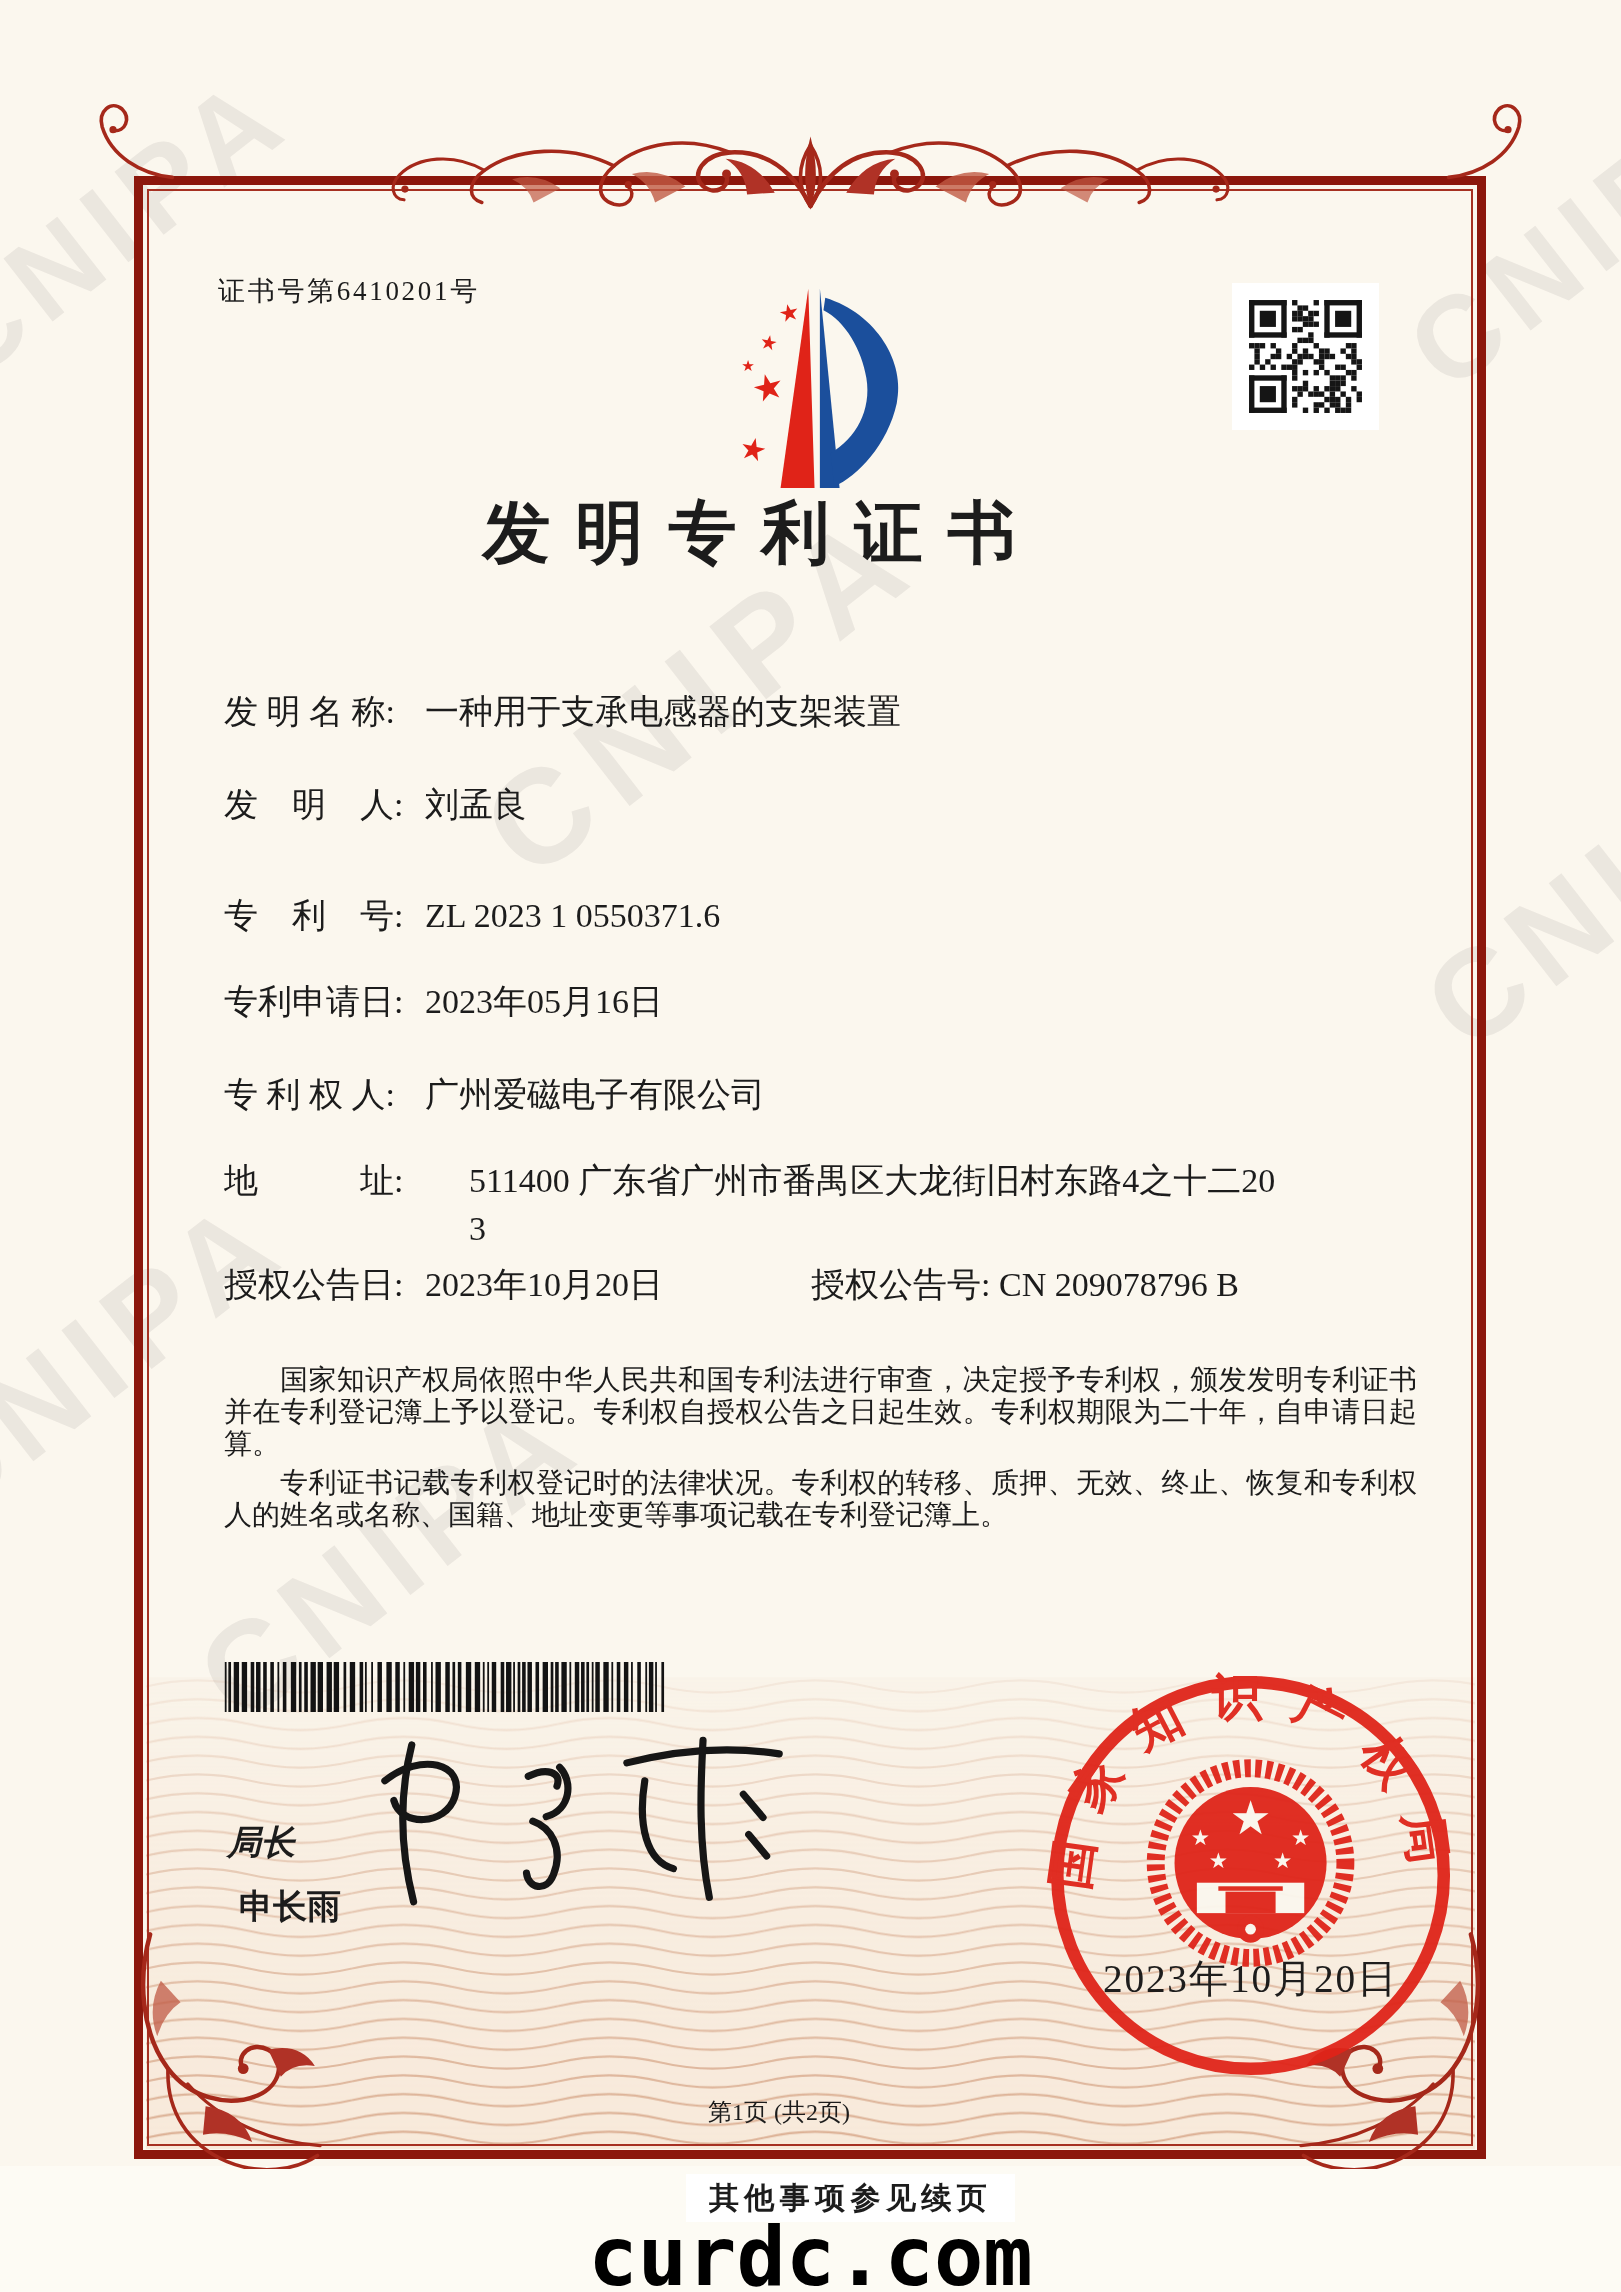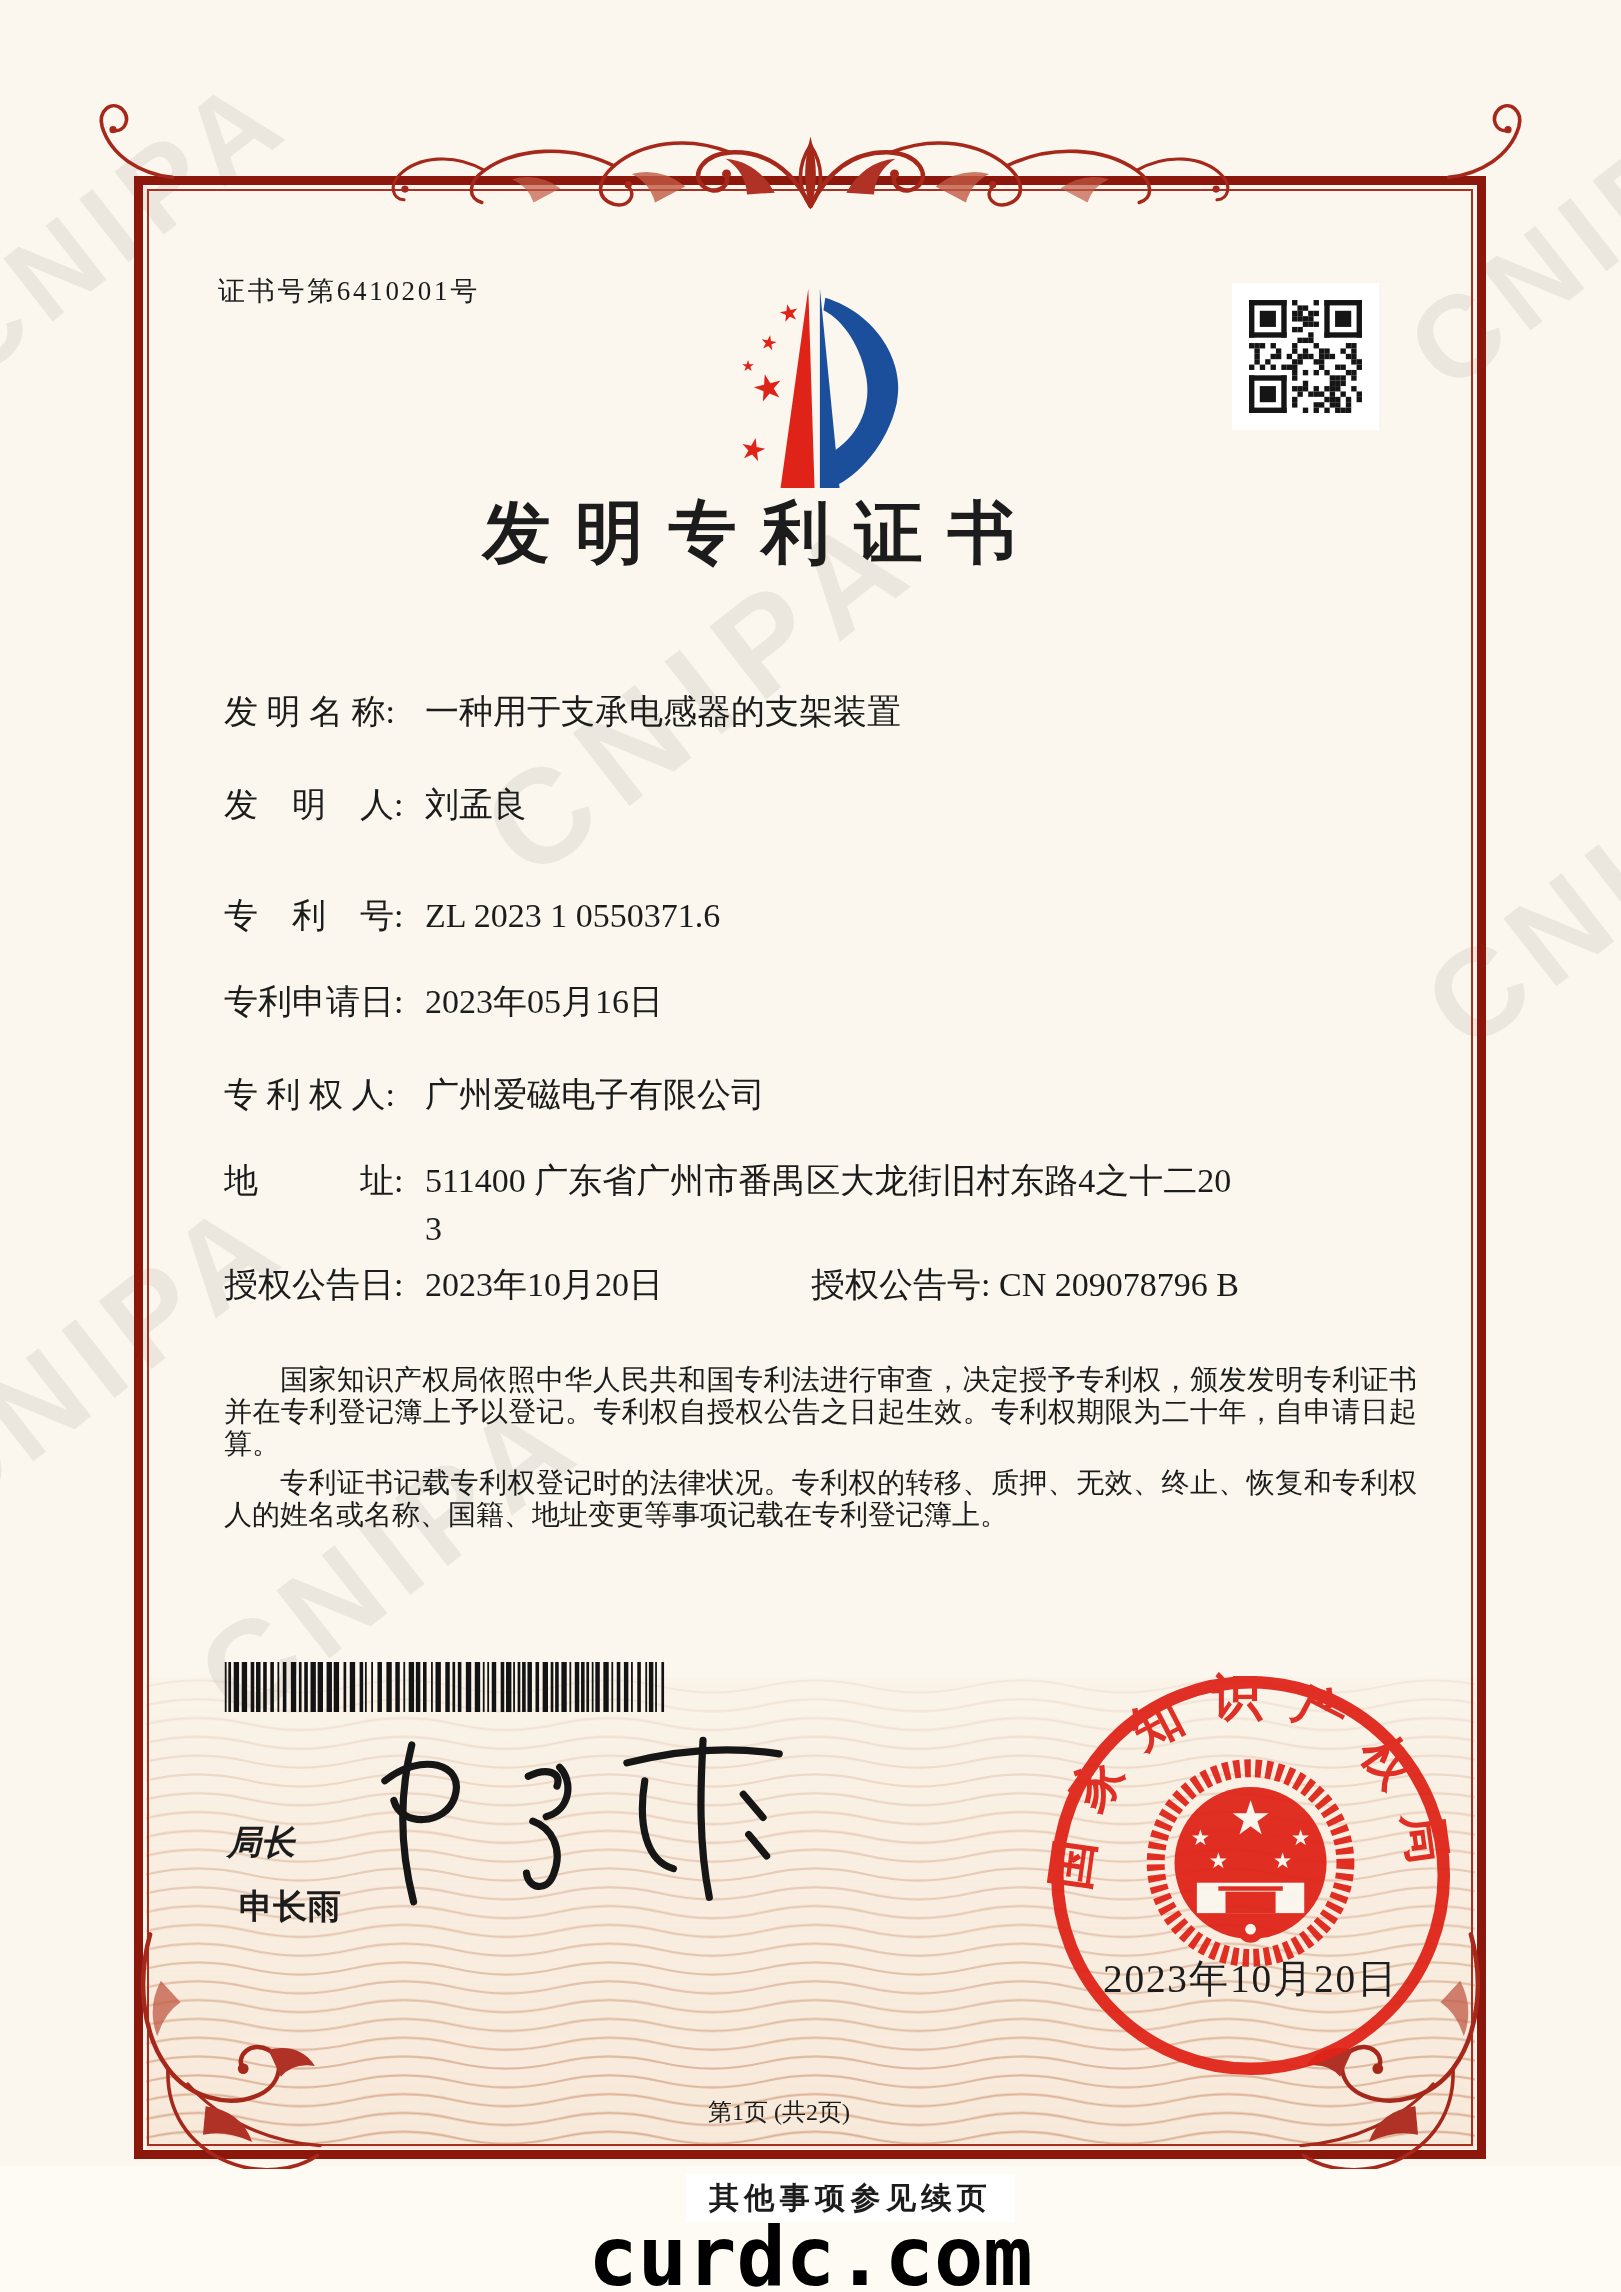--- a/index.html
+++ b/index.html
@@ -20,21 +20,21 @@
   
   .orn{position:absolute;z-index:5;pointer-events:none;}
   
   .content{position:absolute;inset:0;z-index:6;}
   .certno{position:absolute;left:218px;top:273px;font-size:27px;letter-spacing:2.7px;}
   .title{position:absolute;left:0;width:1498px;top:488px;text-align:center;
          font-size:68px;font-weight:bold;letter-spacing:25px;padding-left:25px;box-sizing:border-box;}
   .frow{position:absolute;left:224px;width:1200px;font-size:34px;line-height:48px;}
   .flabel{display:inline-block;width:201px;vertical-align:top;}
   .fvalue{display:inline-block;vertical-align:top;max-width:967px;}
-  .addrval{width:822px;word-break:break-all;}
+  .addrval{width:822px;word-break:break-all;margin-left:44px;}
   .grant2{position:absolute;left:587px;top:0;white-space:nowrap;}
   .paras{position:absolute;left:224px;top:1364px;width:1193px;font-size:28px;
          line-height:32px;text-align:justify;}
   .paras p{margin:0 0 7.2px 0;text-indent:2em;}
   .officer{position:absolute;left:227px;font-size:34px;font-weight:bold;
            font-family:"Liberation Sans","DejaVu Sans",sans-serif;}
   .pagefoot{position:absolute;left:0;width:1558px;top:2096px;text-align:center;font-size:24px;}
   .bottomstrip{position:absolute;left:0;top:2166px;width:1621px;height:127px;background:#fdfbf4;z-index:3;}
   .contnote{position:absolute;left:0;width:1621px;top:2174px;text-align:center;z-index:7;padding-left:40px;}
   .contnote span{display:inline-block;background:#ffffff;padding:3.6px 23px;

